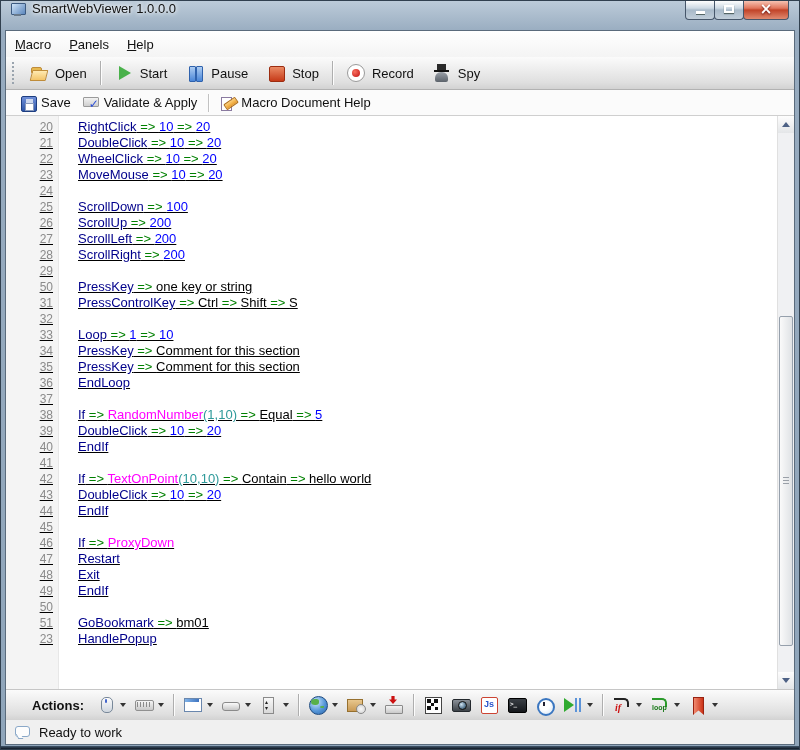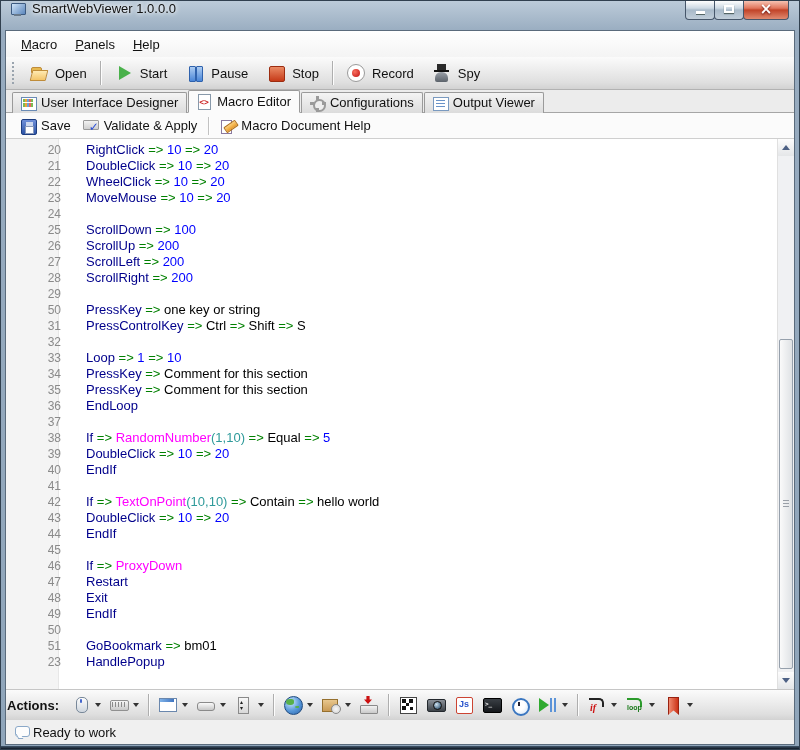--- a/index.html
+++ b/index.html
@@ -13,65 +13,65 @@
   .cap{width:30px;height:19px;margin-left:-1px;border:1px solid #46566a;border-top:none;border-radius:0 0 4px 4px;background:linear-gradient(#fefefe,#ccd8e3 40%,#a8b9c9 50%,#c1ceda);display:flex;justify-content:center;cursor:default;}
   .cap-close{width:46px;background:linear-gradient(#f6c2b2,#e0755c 40%,#c14328 50%,#e08a70);}
   .capg{display:block;position:relative;}
   .capg-minimize-icon{width:9px;height:3px;background:#fff;box-shadow:0 1px 0 #566;margin-top:10px;}
   .capg-maximize-icon{width:10px;height:8px;border:2px solid #fff;box-shadow:0 1px 1px #566;margin-top:4px;}
   .capg-close-icon{width:46px;text-align:center;color:#fff;font:bold 15px/17px "DejaVu Sans",sans-serif;text-shadow:0 1px 2px #611;}
   .capg-close-icon::before{content:"\00d7";}
   
   .client{position:absolute;left:4px;right:4px;top:29px;bottom:4px;border:1px solid #5a6b7c;background:#f0f0f0;display:flex;flex-direction:column;}
   
-  .menubar{height:26px;background:linear-gradient(#ffffff,#f4f4f4);display:flex;align-items:center;padding-left:6px;flex:none;}
+  .menubar{height:26px;background:linear-gradient(#ffffff,#f4f4f4);display:flex;align-items:center;padding-left:0;flex:none;}
   .mi{font-size:13px;color:#111;padding:3px 9px;}
   .mi u{text-decoration:underline;}
   
   .toolbar{height:33px;background:linear-gradient(#fbfbfb,#dfdfdf 80%,#d2d2d2);border-bottom:1px solid #b2b2b2;display:flex;align-items:center;padding-left:4px;flex:none;}
   .grip{width:3px;height:22px;margin:0 5px 0 2px;border-left:2px dotted #9aa4ae;}
   .tbtn{display:flex;align-items:center;gap:6px;padding:4px 9px;font-size:13px;color:#111;border-radius:2px;}
   .tsep{width:1px;height:24px;background:#aeaeae;box-shadow:1px 0 0 #fdfdfd;margin:0 4px;}
   
   .tabstrip{height:23px;background:#ececec;border-bottom:1px solid #a6a6a6;display:flex;align-items:flex-end;padding-left:6px;flex:none;}
   .tab{display:flex;align-items:center;gap:5px;font-size:13px;color:#111;padding:2px 8px 3px 7px;height:21px;border:1px solid #9a9a9a;border-bottom:none;border-radius:2px 2px 0 0;background:linear-gradient(#f4f4f4,#dcdcdc);margin-right:1px;margin-bottom:-1px;}
   .tab.active{background:#fbfbfb;height:23px;border-bottom:1px solid #fbfbfb;z-index:2;}
   
   .subtoolbar{height:26px;background:#fbfbfb;border-bottom:1px solid #cfcfcf;display:flex;align-items:center;padding-left:8px;flex:none;}
   .sbtn{display:flex;align-items:center;gap:5px;padding:3px 6px;font-size:13px;color:#111;}
   .ssep{width:1px;height:18px;background:#c2c2c2;box-shadow:1px 0 0 #fff;margin:0 5px;}
   
   .editor{position:relative;flex:1;background:linear-gradient(90deg,#f4f4f4 0 52px,#e7e7e7 52px 53px,#ffffff 53px);overflow:hidden;font-size:13px;cursor:text;}
-  .lines{position:absolute;left:16px;top:3px;right:17px;}
+  .lines{position:absolute;left:8px;top:3px;right:17px;text-decoration:underline;}
   .line{display:flex;height:16px;line-height:16px;white-space:pre;}
   .ln{flex:none;width:52px;text-align:right;padding-right:13px;color:#8a8a8a;font-size:12px;}
   .lc{padding-left:12px;}
   .tok-cmd{color:var(--c-cmd);}
   .tok-op{color:var(--c-op);}
   .tok-num{color:var(--c-num);}
   .tok-fn{color:var(--c-fn);}
   .tok-paren{color:var(--c-paren);}
   .tok-txt{color:var(--c-txt);}
   
   .vscroll{position:absolute;top:0;right:0;bottom:0;width:17px;background:#f0f1f3;border-left:1px solid #e0e0e0;}
   .sb-btn{position:absolute;left:0;right:0;height:17px;display:flex;align-items:center;justify-content:center;background:linear-gradient(#fdfdfd,#e4e6e8);}
   .sb-up{top:0;}
   .sb-down{bottom:0;}
   .tri-up{width:0;height:0;border-left:4px solid transparent;border-right:4px solid transparent;border-bottom:5px solid #4d6185;}
   .tri-down{width:0;height:0;border-left:4px solid transparent;border-right:4px solid transparent;border-top:5px solid #4d6185;}
   .sb-thumb{position:absolute;left:1px;right:1px;top:200px;height:330px;border:1px solid #96a0ac;border-radius:2px;background:linear-gradient(90deg,#fafafa,#dfe2e5);}
   .sb-thumb::after{content:"";position:absolute;left:3px;right:3px;top:50%;margin-top:-4px;height:8px;background:repeating-linear-gradient(#9aa0a8 0 1px,transparent 1px 3px);}
   
-  .actionsbar{height:31px;background:linear-gradient(#fbfbfb,#dfdfdf 80%,#d2d2d2);border-top:1px solid #c6c6c6;display:flex;align-items:center;padding-left:1px;flex:none;}
+  .actionsbar{height:31px;background:linear-gradient(#fbfbfb,#dfdfdf 80%,#d2d2d2);border-top:1px solid #c6c6c6;display:flex;align-items:center;padding-left:26px;flex:none;}
   .actions-label{font-size:13px;font-weight:bold;color:#111;margin-right:8px;}
   .abtn{display:flex;align-items:center;padding:2px 3px;margin:0 1px;border-radius:2px;}
   .asep{width:1px;height:22px;background:#aeaeae;box-shadow:1px 0 0 #fdfdfd;margin:0 5px;}
   .dd{width:0;height:0;border-left:3px solid transparent;border-right:3px solid transparent;border-top:4px solid #333;margin-left:4px;}
   
-  .statusbar{height:24px;background:#f0f0f0;display:flex;align-items:center;gap:3px;padding-left:8px;font-size:13px;color:#111;flex:none;}
+  .statusbar{height:24px;background:#f0f0f0;display:flex;align-items:center;gap:9px;padding-left:8px;font-size:13px;color:#111;flex:none;}
   
   .icn{display:inline-block;width:20px;height:20px;position:relative;flex:none;}
   .sm{width:16px;height:16px;}
   .icn-app-monitor-icon{width:16px;height:16px;}
   .icn-app-monitor-icon::before{content:"";position:absolute;left:1px;top:2px;width:13px;height:10px;border:1px solid #3c5a80;background:linear-gradient(135deg,#cfe4f8,#5b86bc);border-radius:1px;}
   .icn-app-monitor-icon::after{content:"";position:absolute;left:4px;top:13px;width:7px;height:2px;background:#6a7a8a;box-shadow:0 0 0 0 #999;}
   .icn-open-folder-icon::before{content:"";position:absolute;left:2px;top:4px;width:9px;height:4px;background:#e6b84f;border:1px solid #bf8c3a;border-radius:2px 2px 0 0;}
   .icn-open-folder-icon::after{content:"";position:absolute;left:2px;top:7px;width:14px;height:9px;background:linear-gradient(#ffeab2,#f3c469);border:1px solid #bf8c3a;border-radius:1px;transform:skewX(-14deg);}
   .icn-start-play-icon::before{content:"";position:absolute;left:5px;top:3px;width:0;height:0;border-left:12px solid #49b14a;border-top:7px solid transparent;border-bottom:7px solid transparent;}
   .icn-pause-icon::before,.icn-pause-icon::after{content:"";position:absolute;top:3px;width:5px;height:14px;background:linear-gradient(#aecdf2,#4a86d8);border:1px solid #2f62ad;border-radius:1px;}
@@ -182,38 +182,20 @@
         <div class="tbtn">
           <span class="icn icn-record-icon"></span>
           <span class="lbl">Record</span>
         </div>
         <div class="tbtn">
           <span class="icn icn-spy-icon"></span>
           <span class="lbl">Spy</span>
         </div>
       </div>
 
-    <div class="tabstrip" id="tabstrip">
-        <div class="tab">
-          <span class="icn sm icn-grid-icon"></span>
-          <span class="lbl">User Interface Designer</span>
-        </div>
-        <div class="tab active">
-          <span class="icn sm icn-macro-code-icon"></span>
-          <span class="lbl">Macro Editor</span>
-        </div>
-        <div class="tab">
-          <span class="icn sm icn-gear-icon"></span>
-          <span class="lbl">Configurations</span>
-        </div>
-        <div class="tab">
-          <span class="icn sm icn-output-list-icon"></span>
-          <span class="lbl">Output Viewer</span>
-        </div>
-      </div>
 
     <div class="subtoolbar" id="subtoolbar">
         <div class="sbtn">
           <span class="icn sm icn-save-floppy-icon"></span>
           <span class="lbl">Save</span>
         </div>
         <div class="sbtn">
           <span class="icn sm icn-validate-check-icon"></span>
           <span class="lbl">Validate &amp; Apply</span>
         </div>

